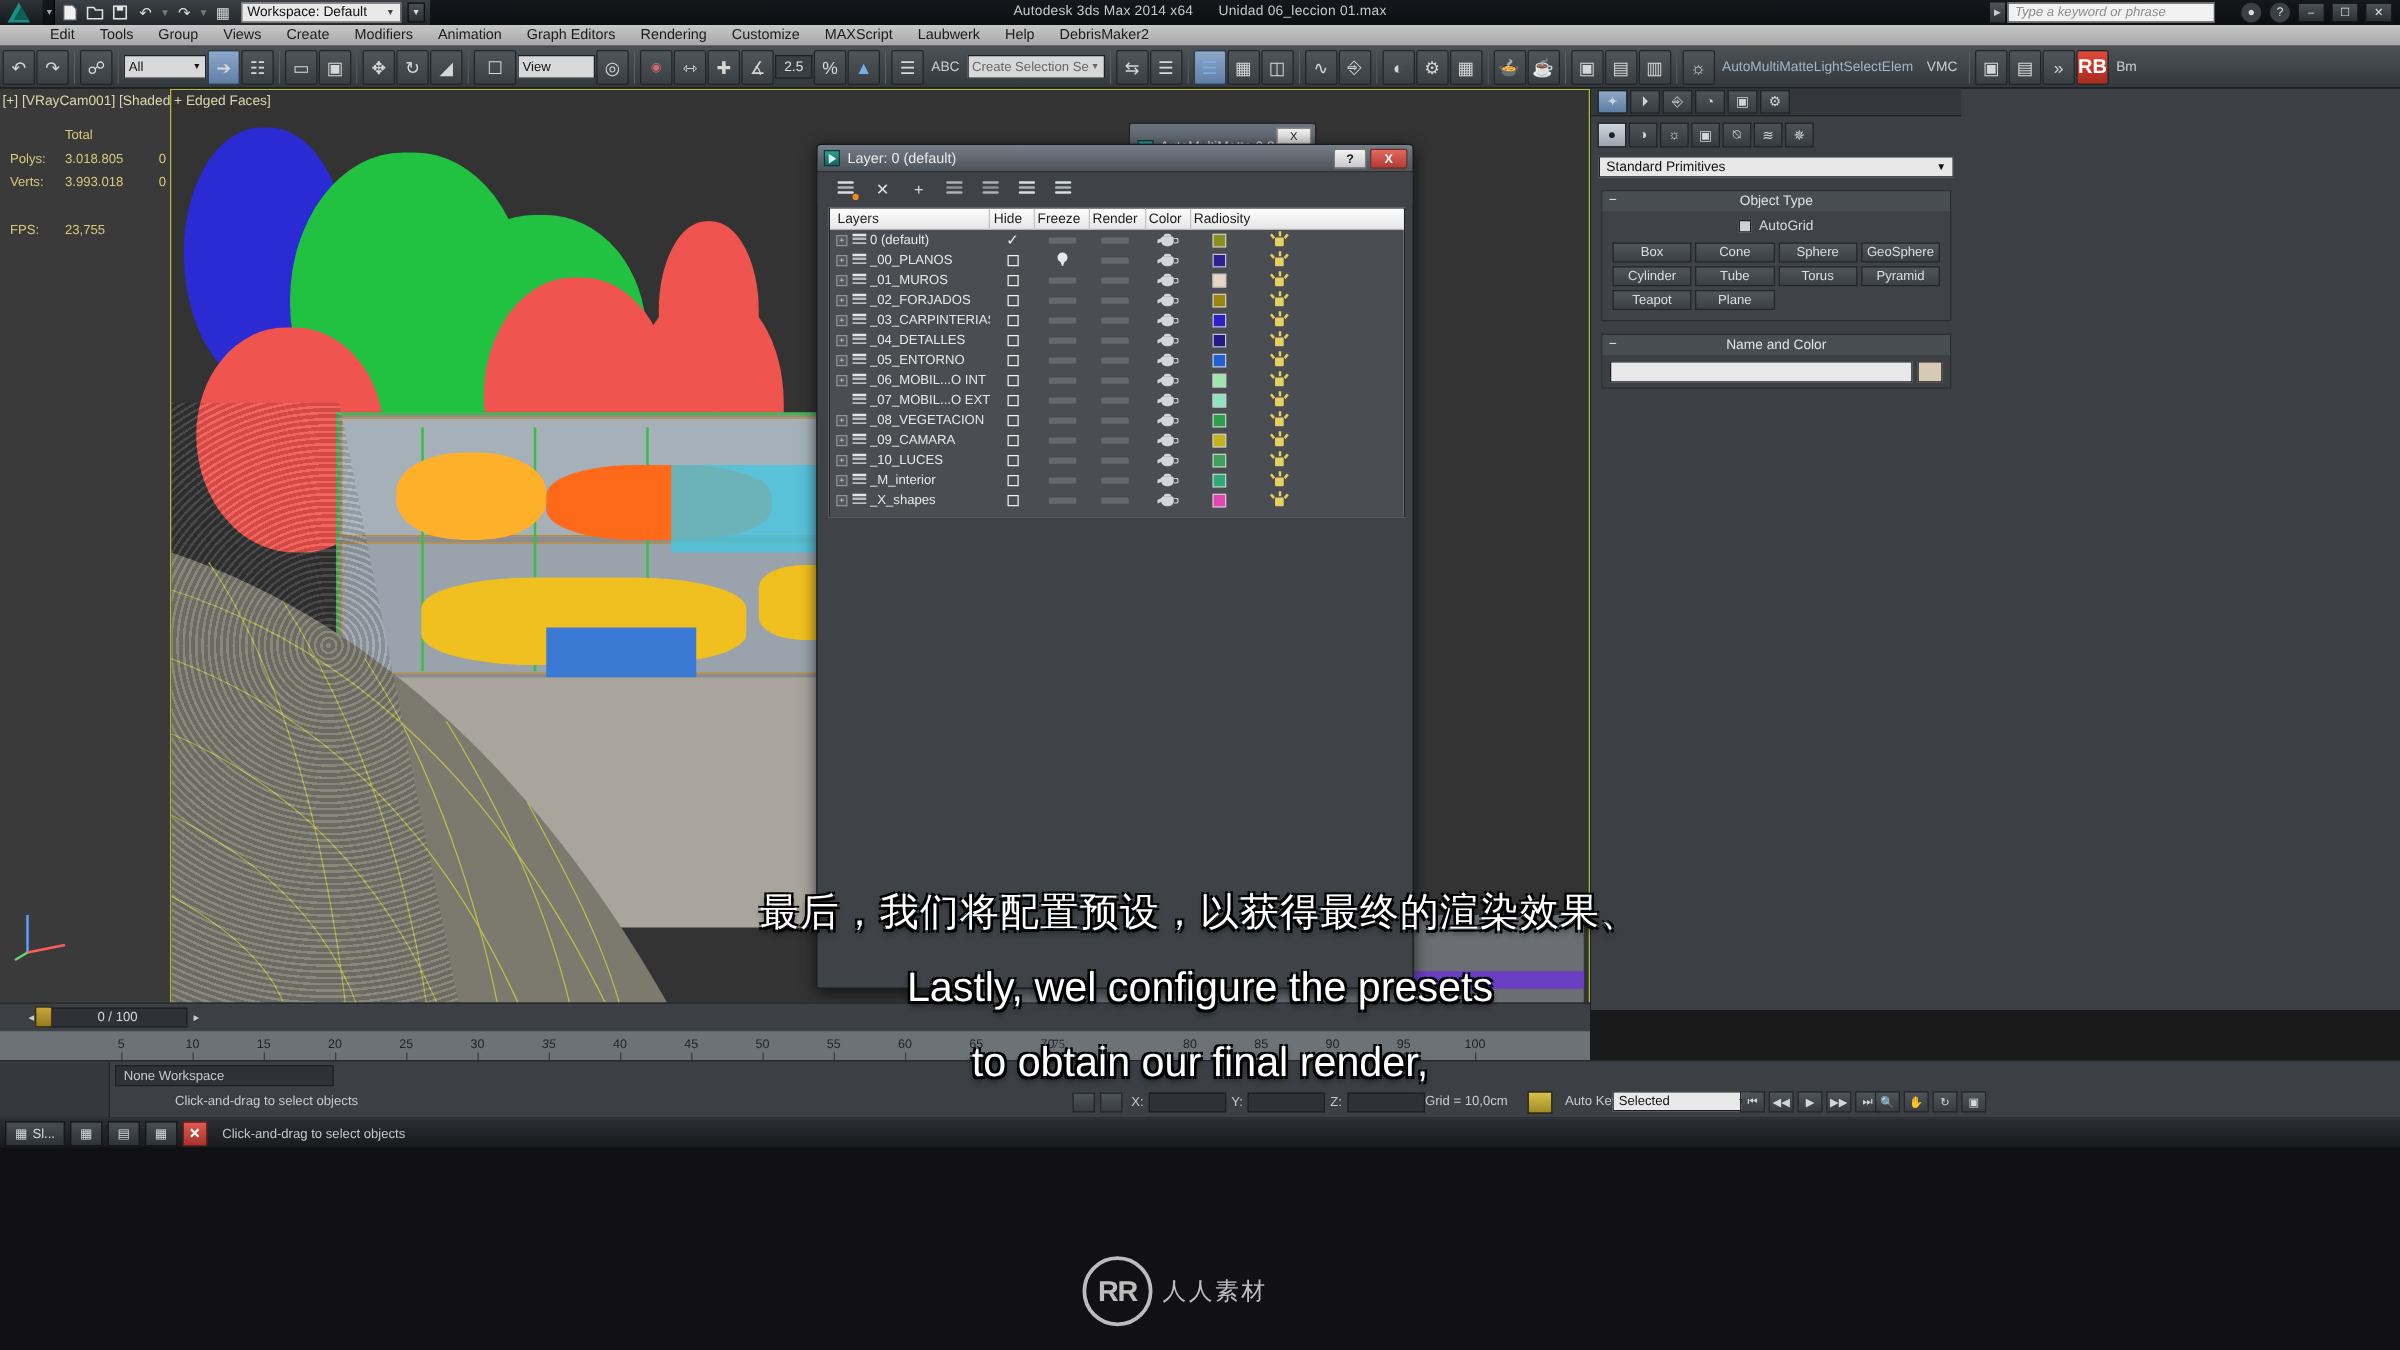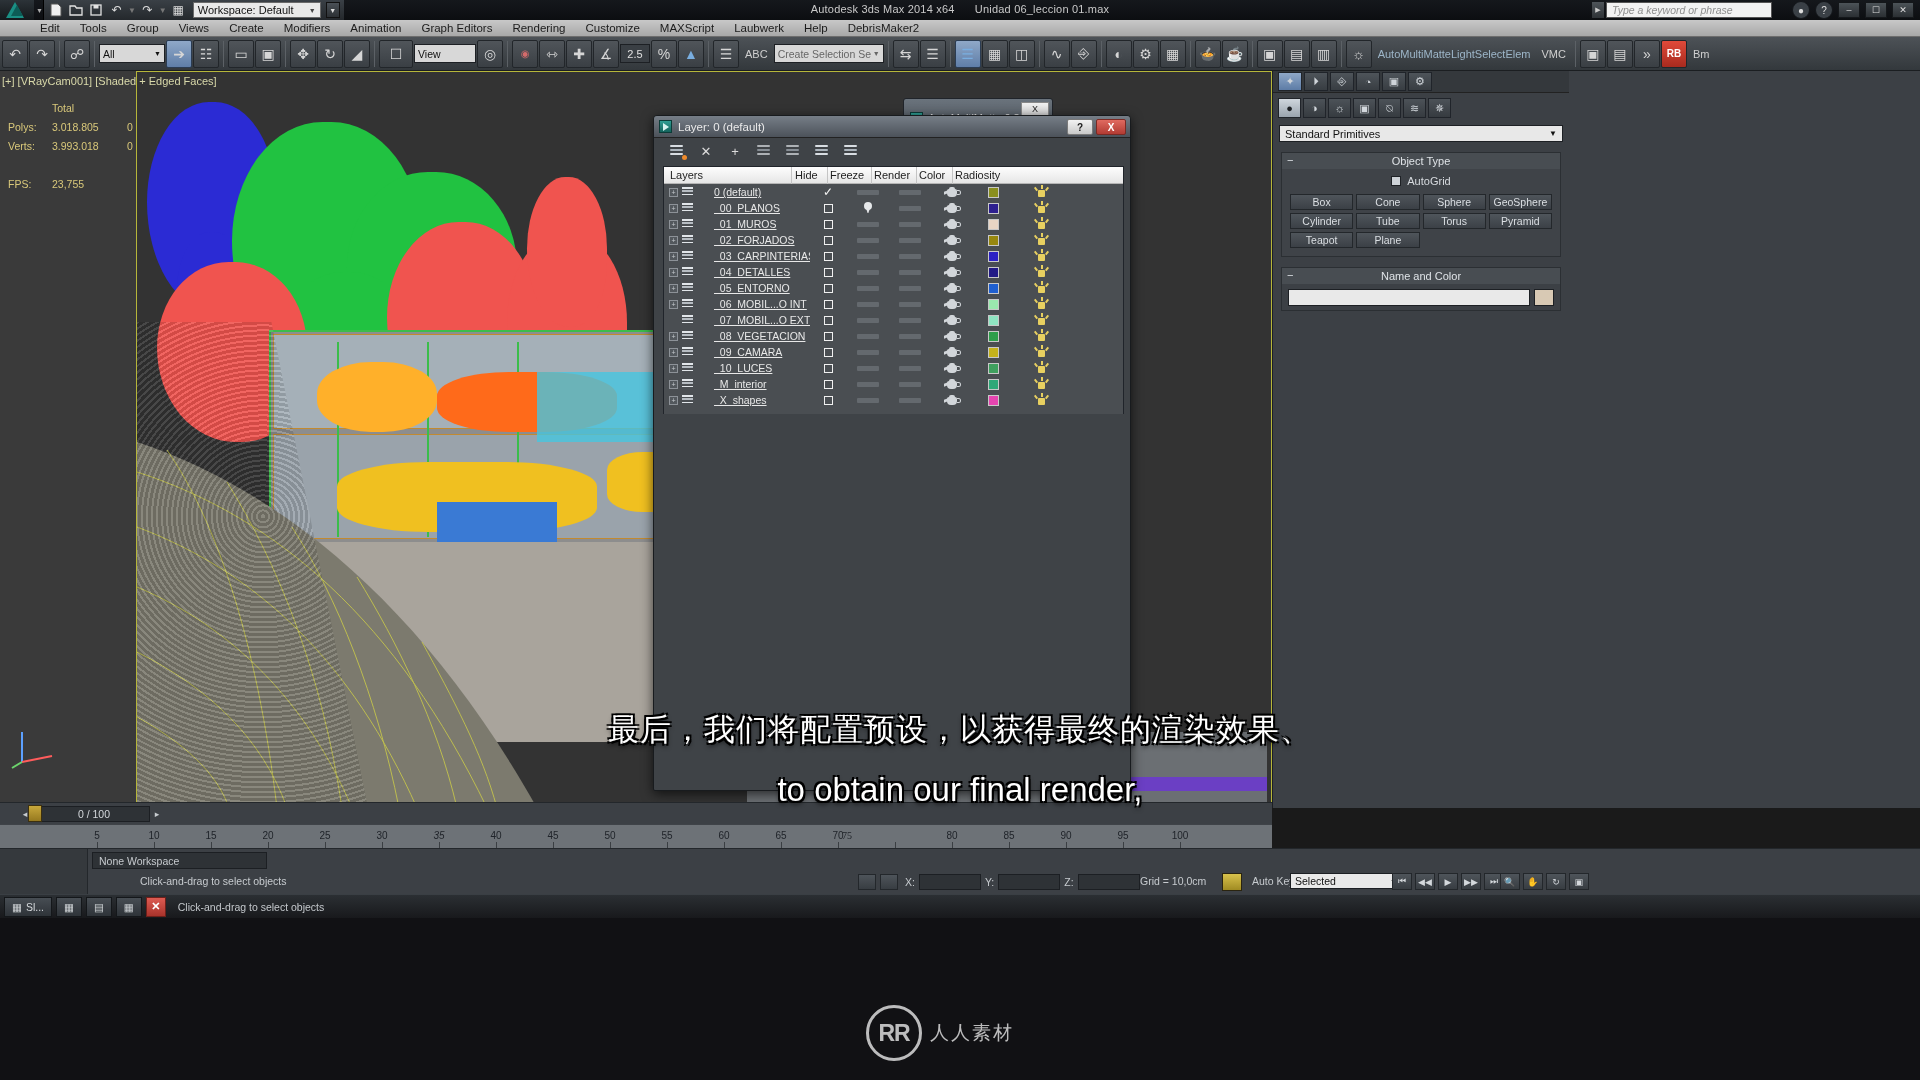--- a/index.html
+++ b/index.html
@@ -234,21 +234,21 @@
   .expand {
     width:9px;height:9px; border:1px solid #8d9298; color:#c6cbd0;
     font-size:7px; line-height:7px; display:flex;align-items:center;justify-content:center;
     margin-left:5px; background:#53585d;
   }
   .lyr-ico { position:relative; width:12px; height:10px; margin-left:4px; }
   .lyr-ico i { position:absolute; left:0; width:11px; height:1.7px; background:#e2e6ea; display:block;}
   .lyr-ico i:nth-child(1){top:0;}
   .lyr-ico i:nth-child(2){top:3.3px;background:#b6bcc2;}
   .lyr-ico i:nth-child(3){top:6.6px;}
-  .lyr-name { margin-left:18px; white-space:nowrap; overflow:hidden;text-decoration:underline; }
+  .lyr-name { margin-left:0; white-space:nowrap; overflow:hidden; }
   .chk {
     width:9px;height:9px;border:1.6px solid #f0f0f0; background:#4a4e52;
   }
   .chkmark { color:#f2f2f2; font-size:12px; line-height:10px; }
   .ghost { width:22px;height:5px;background:#6e7378; opacity:.75; border-radius:1px;}
   .teapot {
     width:15px; height:11px; position:relative;
   }
   .teapot .body {
     position:absolute; left:2px; top:2px; width:10px; height:8px;
@@ -576,21 +576,21 @@
     <div class="tbtn">▤</div>
     <div class="tbtn">▥</div>
     <div class="tdiv"></div>
     <div class="tbtn">☼</div>
     <div class="tlabel" style="color:#9db6c9;">AutoMultiMatteLightSelectElem</div>
     <div class="tlabel">VMC</div>
     <div class="tdiv"></div>
     <div class="tbtn">▣</div>
     <div class="tbtn">▤</div>
     <div class="tbtn">»</div>
-    <div class="tbtn" style="background:linear-gradient(#e04a3a,#a82a1e);color:#fff;font-size:10px;font-weight:bold;">RB</div>
+    <div class="tbtn" style="background:linear-gradient(#e04a3a,#a82a1e);color:#fff;font-size:16px;font-weight:bold;">RB</div>
     <div class="tlabel">Bm</div>
   </div>
 
   <div class="viewport">
     <div class="vp-left-strip"></div>
     <div class="vp-sky">
 
       <div class="blob" style="left:10px;  top:30px;  width:130px; height:210px; background:#2b2bd4;"></div>
       <div class="blob" style="left:40px;  top:160px; width:70px;  height:120px; background:#2b2bd4;"></div>
 
@@ -1490,20 +1490,21 @@
       <div class="tbar-item">
         <span>▦</span>
       </div>
       <div class="tbar-closebtn">✕</div>
       <div style="color:#c4c8cc;font-size:10.5px;margin-left:8px">Click-and-drag to select objects</div>
     </div>
   </div>
 
   <div class="subs">
     <div class="sub-line sub-cn">最后，我们将配置预设，以获得最终的渲染效果、</div>
+    <div class="sub-line">Lastly, wel configure the presets</div>
     <div class="sub-line">to obtain our final render,</div>
   </div>
 
   <div class="watermark">
     <div class="wm-circle">RR</div>
     <div class="wm-text">人人素材</div>
   </div>
 
 </div>
 

